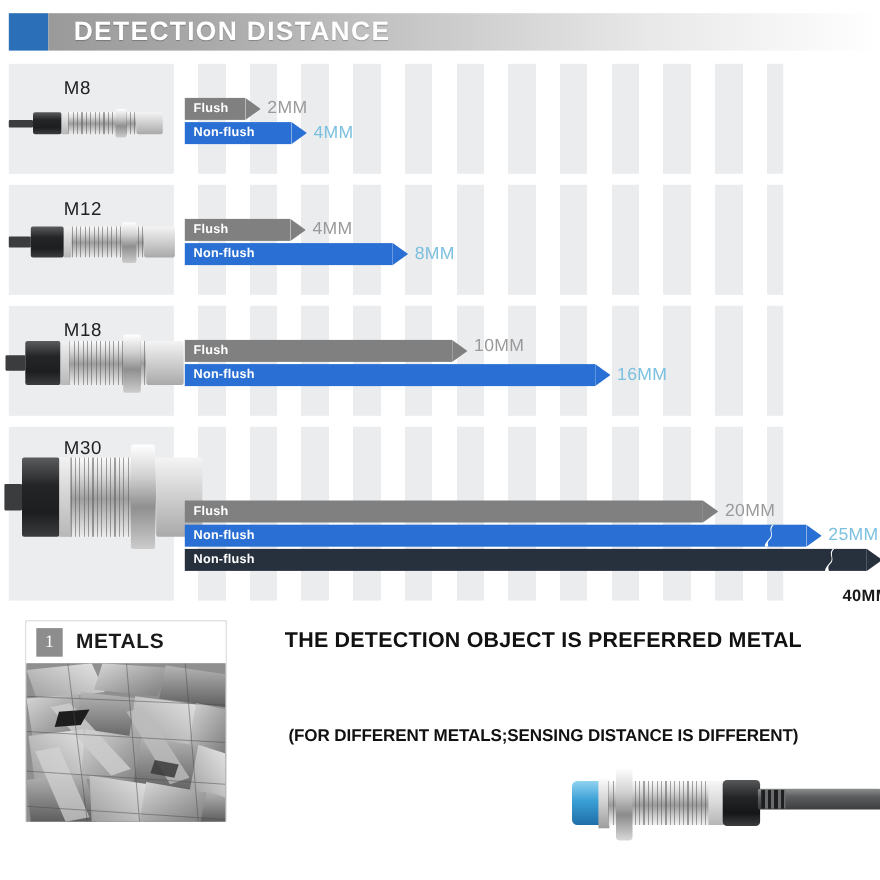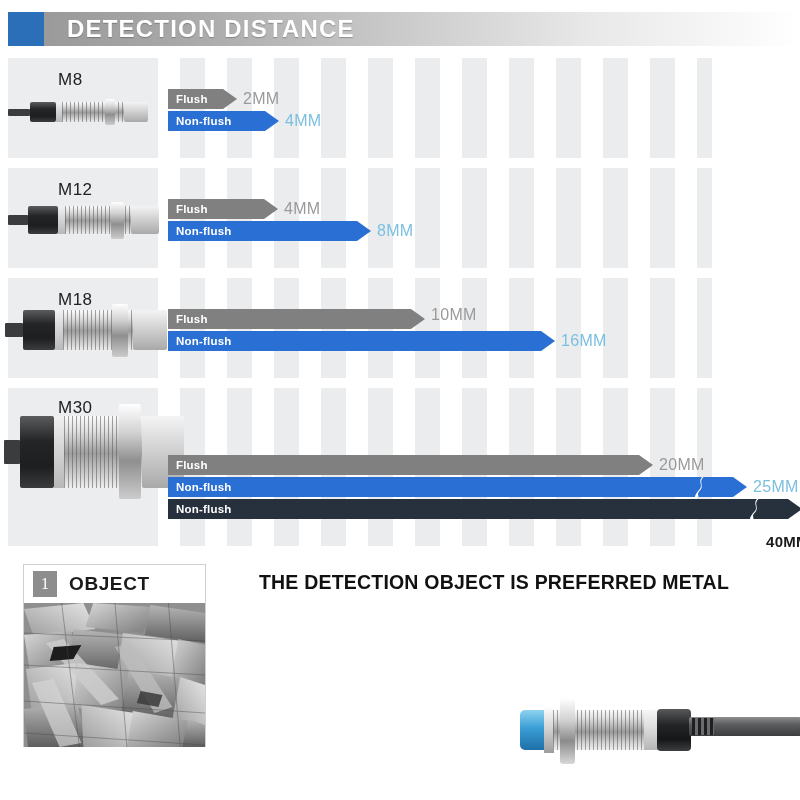--- a/index.html
+++ b/index.html
@@ -314,21 +314,21 @@
         </div>
         <div class="bar-value v-dark" style="left: 766px; top: 145px; transform: none;">40MM</div>
       </div>
     </div>
 
   <div class="bottom">
 
     <div class="metal-card">
       <div class="metal-head">
         <div class="metal-num">1</div>
-        <div class="metal-word">OBJECT</div>
+        <div class="metal-word">METALS</div>
       </div>
       <div class="metal-photo">
         <svg viewBox="0 0 183 144" preserveAspectRatio="none" aria-hidden="true">
           <defs>
             <linearGradient id="mg1" x1="0" y1="0" x2="1" y2="1">
               <stop offset="0%" stop-color="#d8d8d8"></stop>
                 <stop offset="100%" stop-color="#7a7a7a"></stop>
             </linearGradient>
             <linearGradient id="mg2" x1="0" y1="1" x2="1" y2="0">
               <stop offset="0%" stop-color="#9c9c9c"></stop>
@@ -362,20 +362,21 @@
           <polygon points="118,88 140,92 136,104 114,100" fill="#3a3a3a" opacity="0.85"></polygon>
           <g stroke="#4a4a4a" stroke-width="0.8" opacity="0.55" fill="none">
             <path d="M0,30 L183,38 M0,62 L183,72 M0,98 L183,110 M0,130 L183,142"></path>
             <path d="M38,0 L56,144 M92,0 L104,144 M146,0 L158,144"></path>
           </g>
         </svg>
       </div>
     </div>
 
     <div class="headline">THE DETECTION OBJECT IS PREFERRED METAL</div>
+    <div class="note">(FOR DIFFERENT METALS;SENSING DISTANCE IS DIFFERENT)</div>
 
     <div class="bottom-sensor">
       <div class="bs-face"></div>
       <div class="bs-ring"></div>
       <div class="bs-thread"></div>
       <div class="bs-nut"></div>
       <div class="bs-collar"></div>
       <div class="bs-cap"></div>
       <div class="bs-cable"></div>
       <div class="bs-grip"></div>

